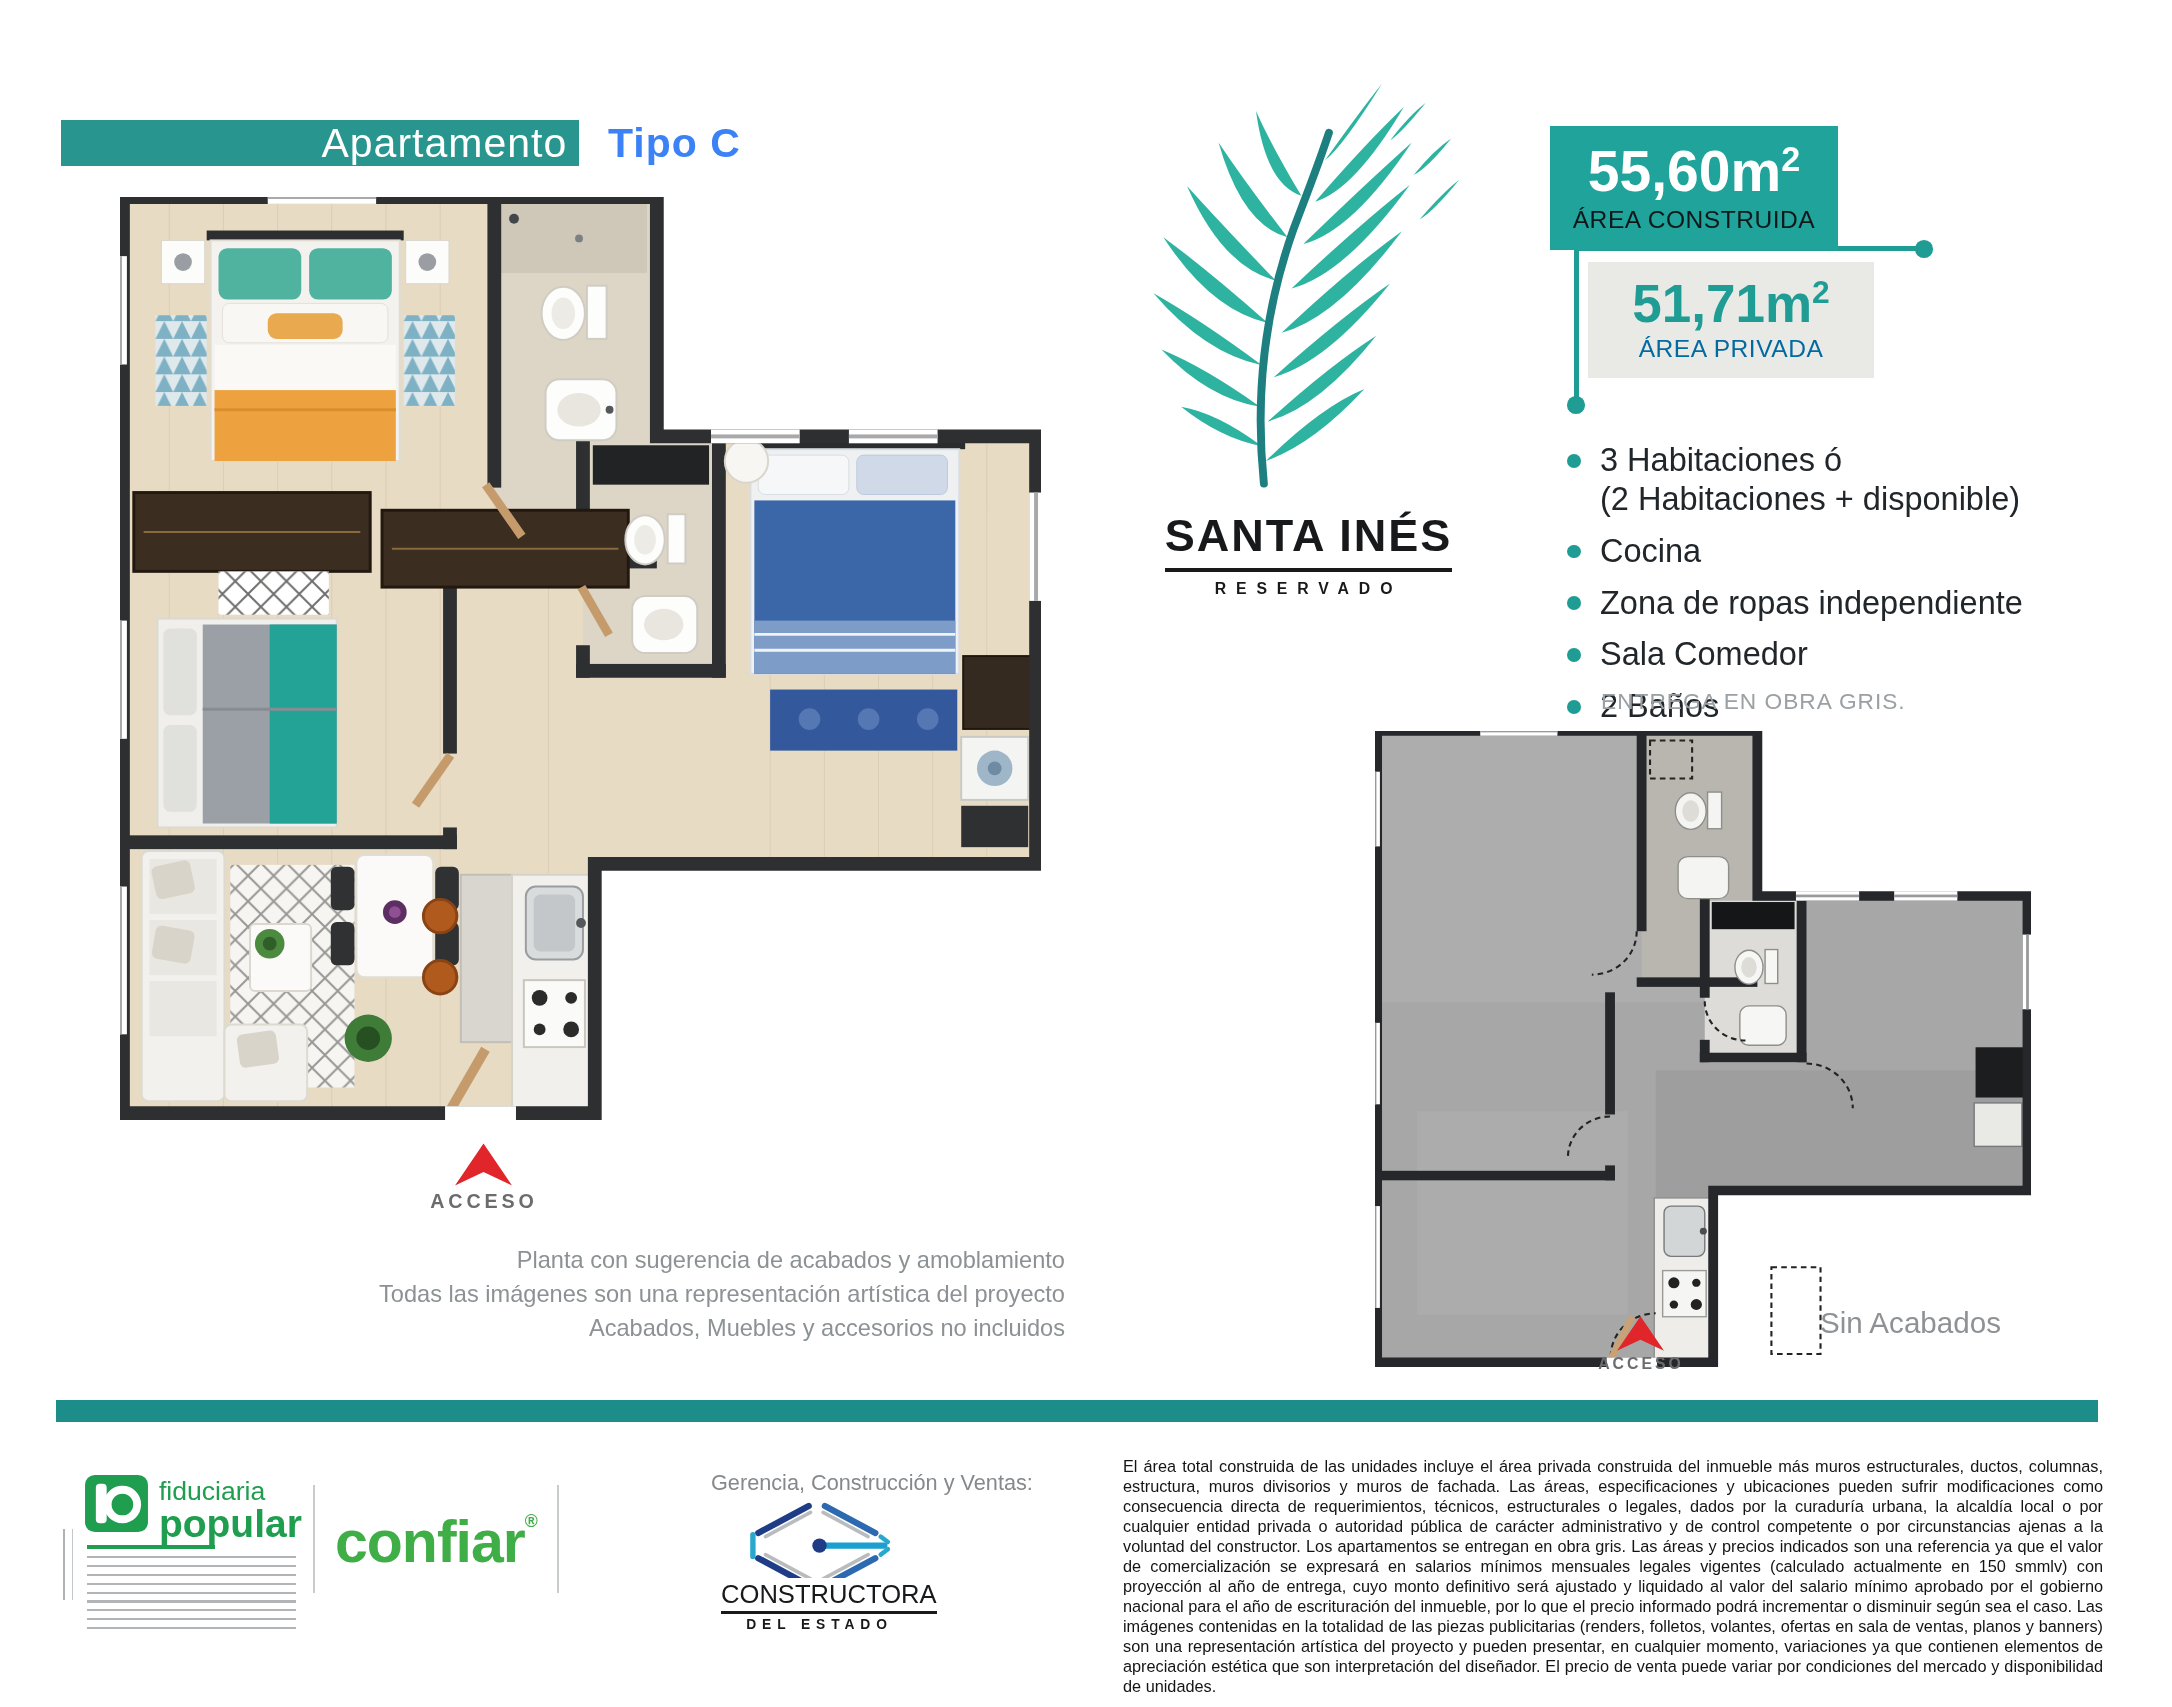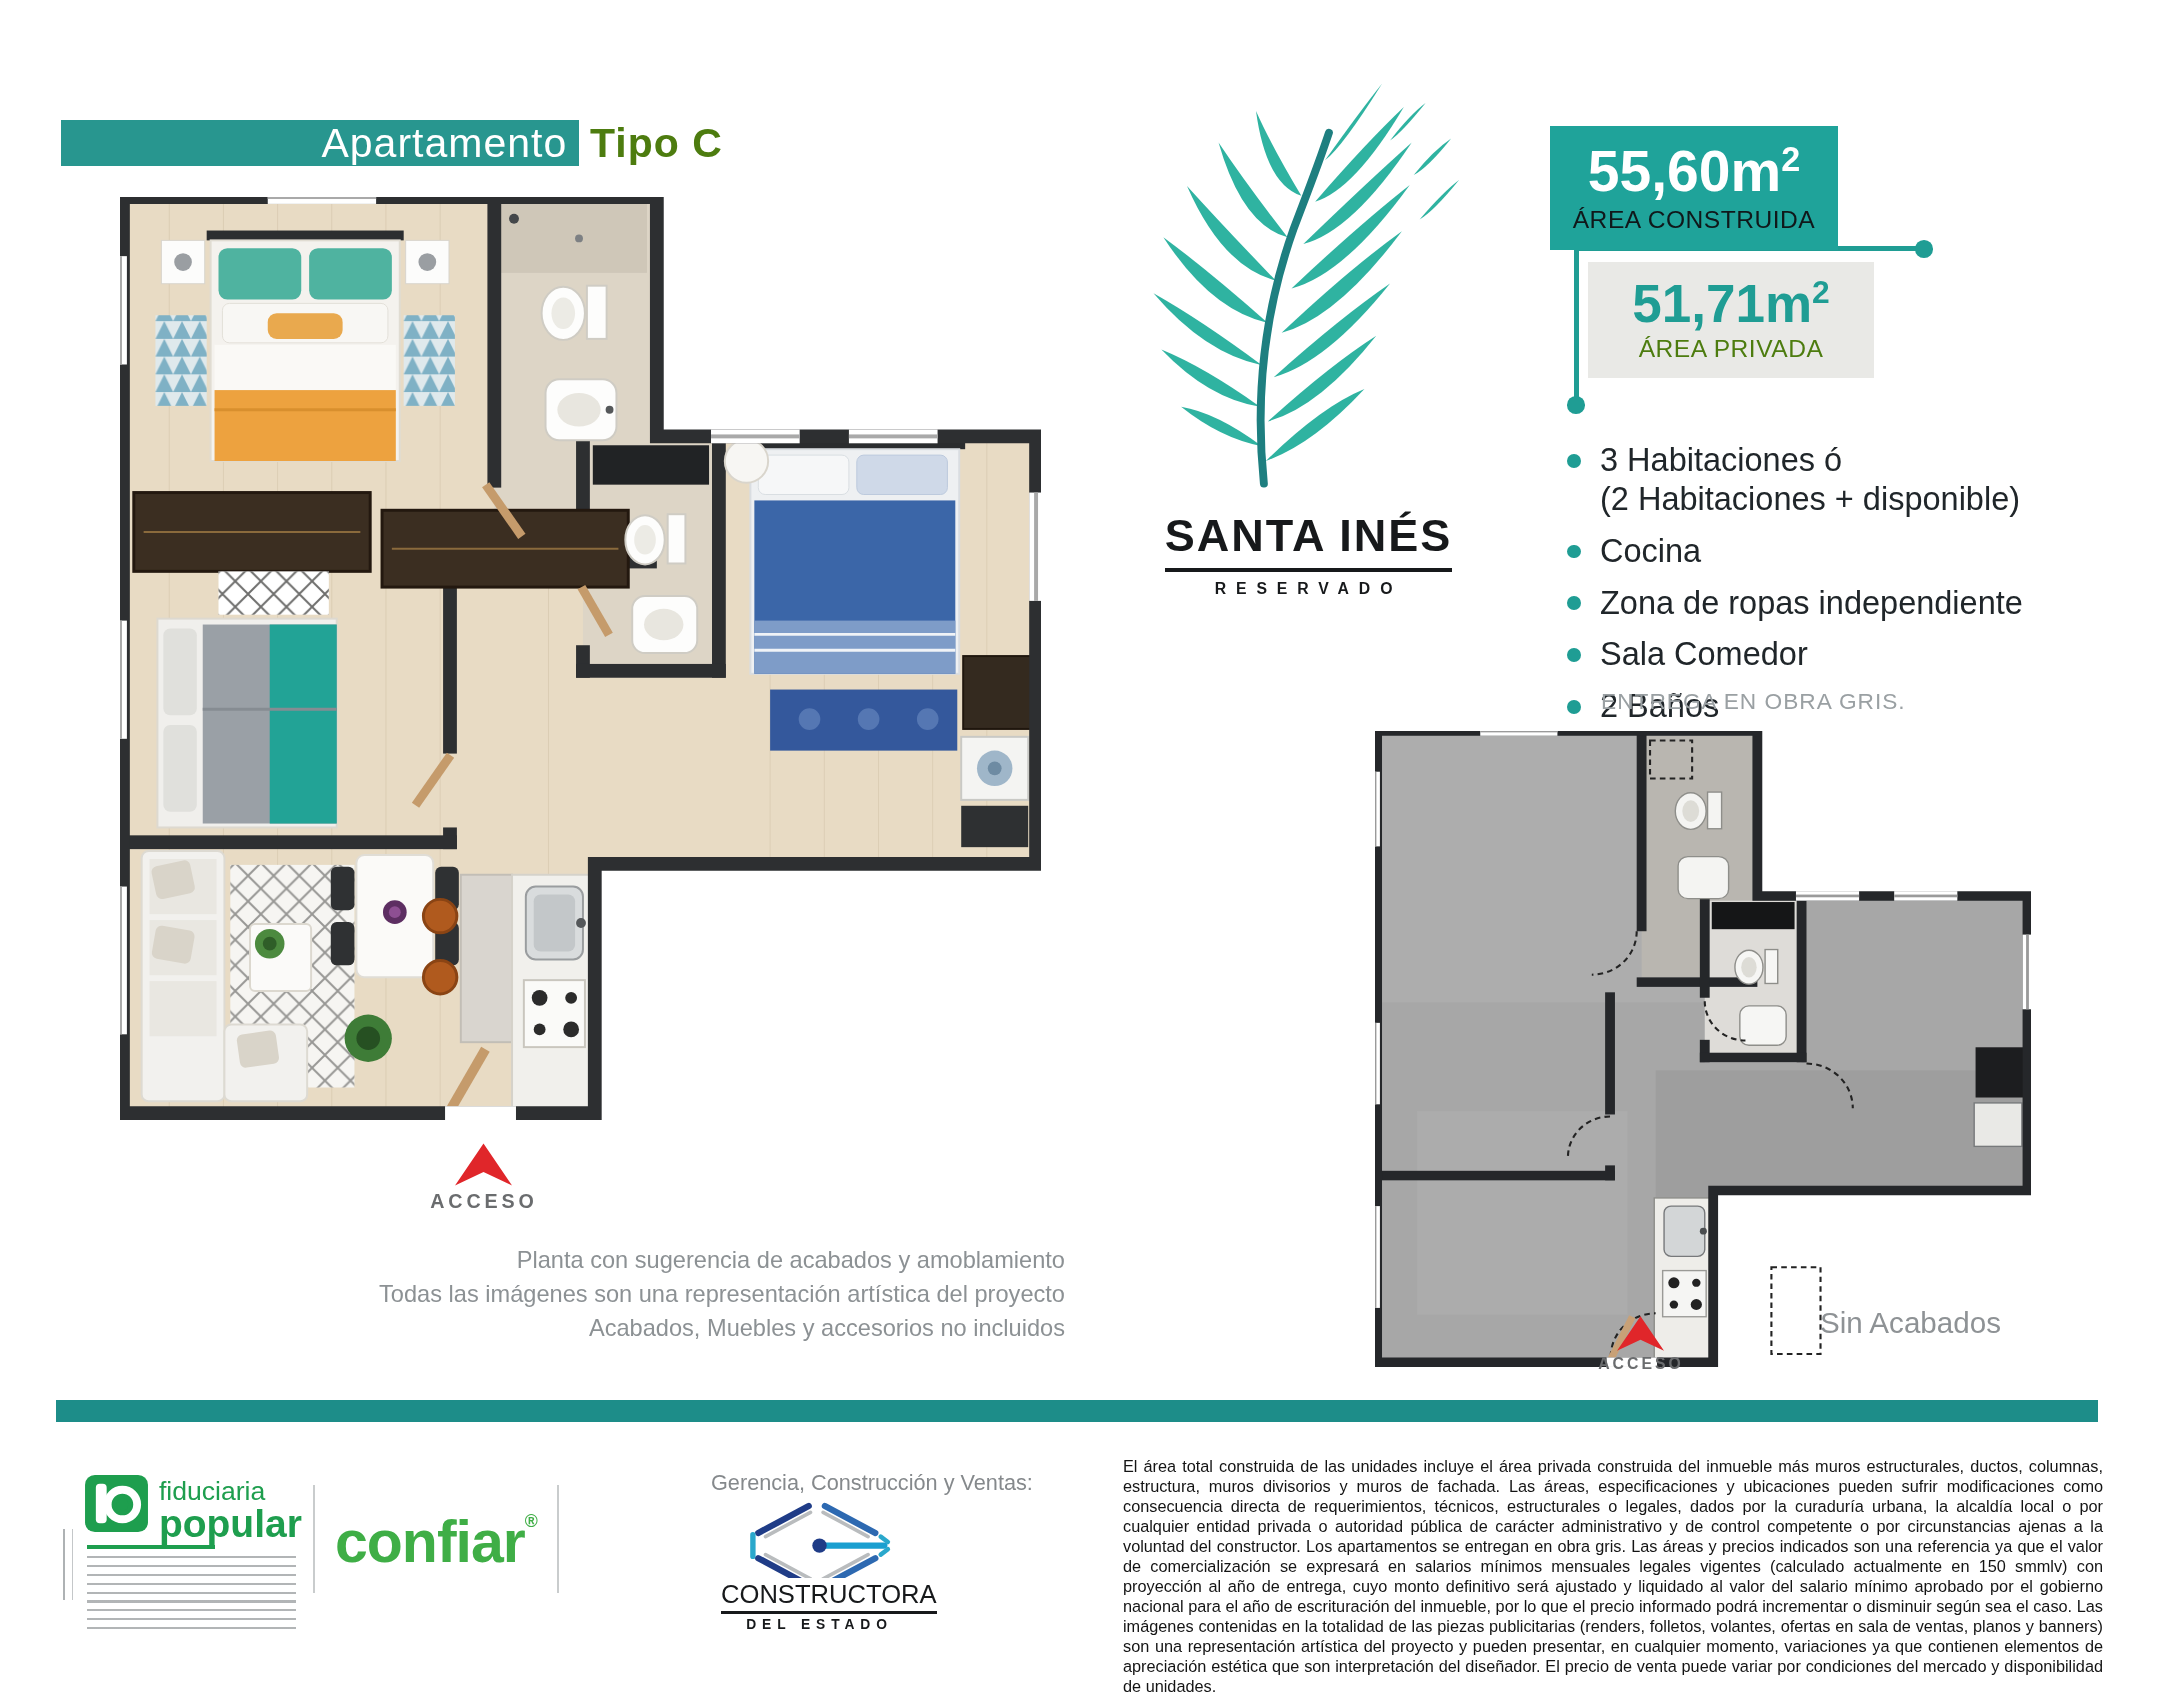--- a/index.html
+++ b/index.html
@@ -4,32 +4,32 @@
 <style>
   html,body{margin:0;padding:0;background:#ffffff;}
   .page{position:relative;width:2172px;height:1707px;background:#fff;overflow:hidden;
         font-family:"Liberation Sans", sans-serif;color:#222;}
   .abs{position:absolute;}
 
   
   .title-bar{left:61px;top:120px;width:518px;height:46px;background:#28968f;
              display:flex;align-items:flex-start;justify-content:flex-end;padding-right:11.8px;box-sizing:border-box;}
   .title-bar span{color:#fff;font-size:41px;letter-spacing:1px;}
-  .title-bold{left:590px;top:120px;height:46px;display:flex;align-items:center;
-              color:#4d7c0f;font-size:41px;font-weight:bold;letter-spacing:1px;}
+  .title-bold{left:608px;top:120px;height:46px;display:flex;align-items:center;
+              color:#3b82f6;font-size:41px;font-weight:bold;letter-spacing:1px;}
 
   
   .area-built{left:1550px;top:126px;width:288px;height:124px;background:#1fa39a;
               display:flex;flex-direction:column;align-items:center;justify-content:center;}
   .area-built .val{color:#fff;font-size:57px;font-weight:bold;line-height:1;}
   .area-built .lbl{color:#10181a;font-size:24.6px;margin-top:5.9px;letter-spacing:0.5px;}
   .area-priv{left:1588px;top:262px;width:286px;height:116px;background:#e9e9e6;
              display:flex;flex-direction:column;align-items:center;justify-content:center;}
   .area-priv .val{color:#1f9d94;font-size:53px;font-weight:bold;line-height:1;}
-  .area-priv .lbl{color:#4d7c0f;font-size:24.6px;margin-top:5.9px;letter-spacing:0.5px;}
+  .area-priv .lbl{color:#0369a1;font-size:24.6px;margin-top:5.9px;letter-spacing:0.5px;}
   sup{font-size:60%;vertical-align:super;}
   .conn-h{left:1574px;top:246px;width:347px;height:4.9px;background:#1f9d94;}
   .conn-v{left:1574px;top:246px;width:4.9px;height:156px;background:#1f9d94;}
   .conn-dot{width:17.7px;height:17.7px;border-radius:50%;background:#1f9d94;}
 
   
   .features{left:1561px;top:441px;width:591px;list-style:none;margin:0;padding:0;}
   .features li{position:relative;padding-left:39px;font-size:32.5px;color:#20262a;
                line-height:1.2;margin-bottom:12.8px;white-space:pre-line;}
   .features li::before{content:"";position:absolute;left:5.9px;top:12.8px;width:13.8px;height:13.8px;

